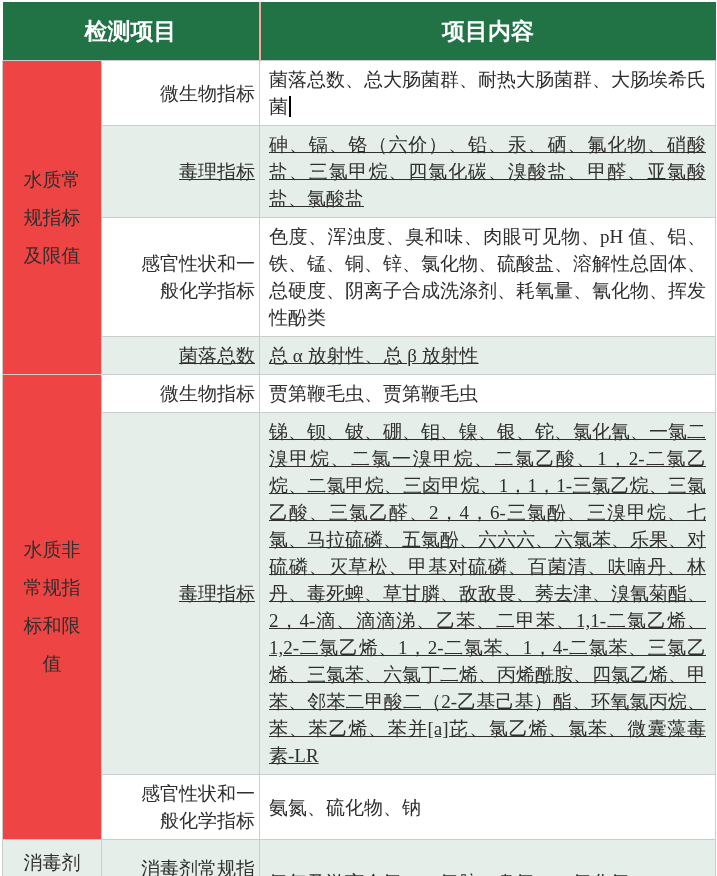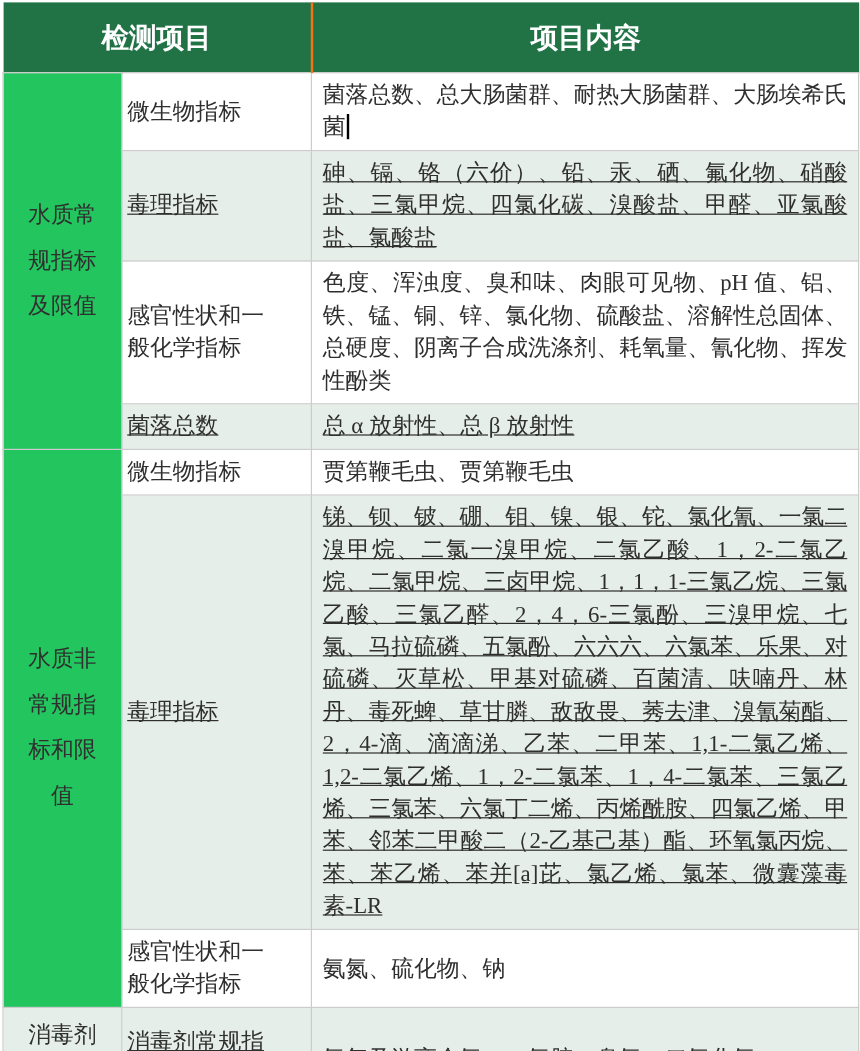--- a/index.html
+++ b/index.html
@@ -17,32 +17,32 @@
   table.wq{
     width:713px;border-collapse:collapse;table-layout:fixed;
   }
   col.c1{width:99px;} col.c2{width:158px;} col.c3{width:456px;}
   th{
     background:var(--header-bg);color:var(--header-text);
     font-family:"Liberation Sans","DejaVu Sans",sans-serif;
     font-weight:bold;font-size:23px;text-align:center;
     padding:14px 0 13px 0;border:none;
   }
-  th + th{border-left:2px solid #f97316;}
+  th + th{border-left:2px solid #fca5a5;}
   td{
     border:1px solid var(--border);
     font-size:19px;line-height:27px;vertical-align:middle;
   }
   td.group-label{
-    background:#22c55e;text-align:center;line-height:38px;
+    background:#ef4444;text-align:center;line-height:38px;
     padding:4px 2px;
   }
   td.group-label.alt-bg{background:var(--row-alt);}
   td.category{
-    text-align:left;padding:5px 4px;
+    text-align:right;padding:5px 4px;
   }
   td.content{
     text-align:justify;padding:5px 9px 5px 9px;
   }
   tr.alt td.category, tr.alt td.content{background:var(--row-alt);text-decoration:underline;}
   tr.plain td.category, tr.plain td.content{background:#ffffff;}
   .pre{white-space:pre-line;}
   .caret{
     display:inline-block;width:2px;height:21px;background:#000;
     vertical-align:-4px;margin-left:1px;

